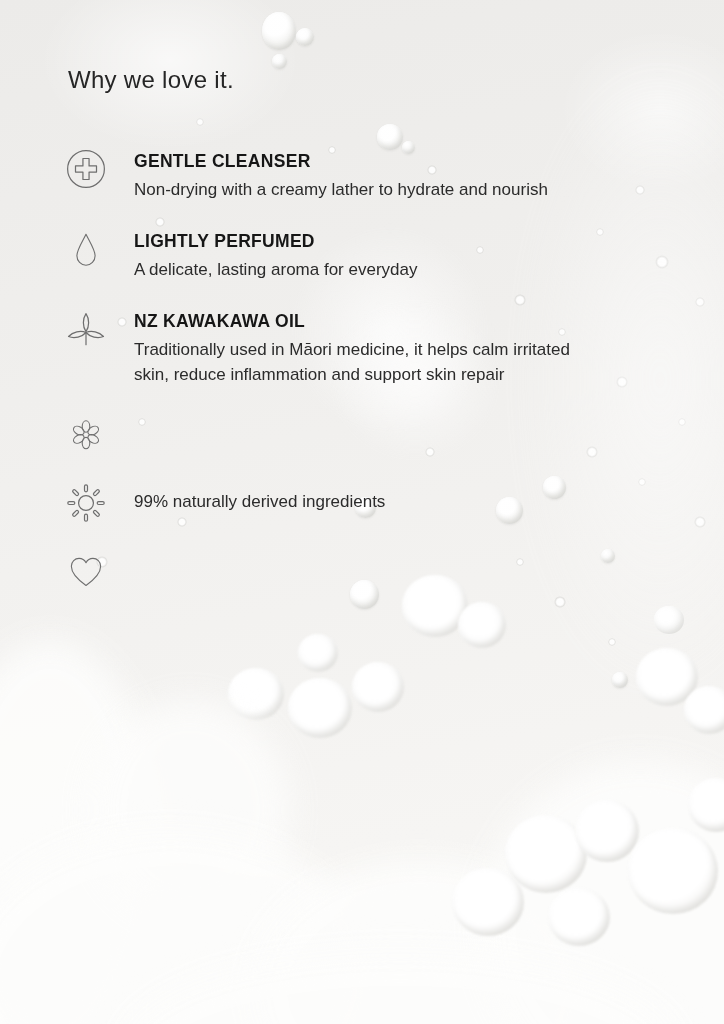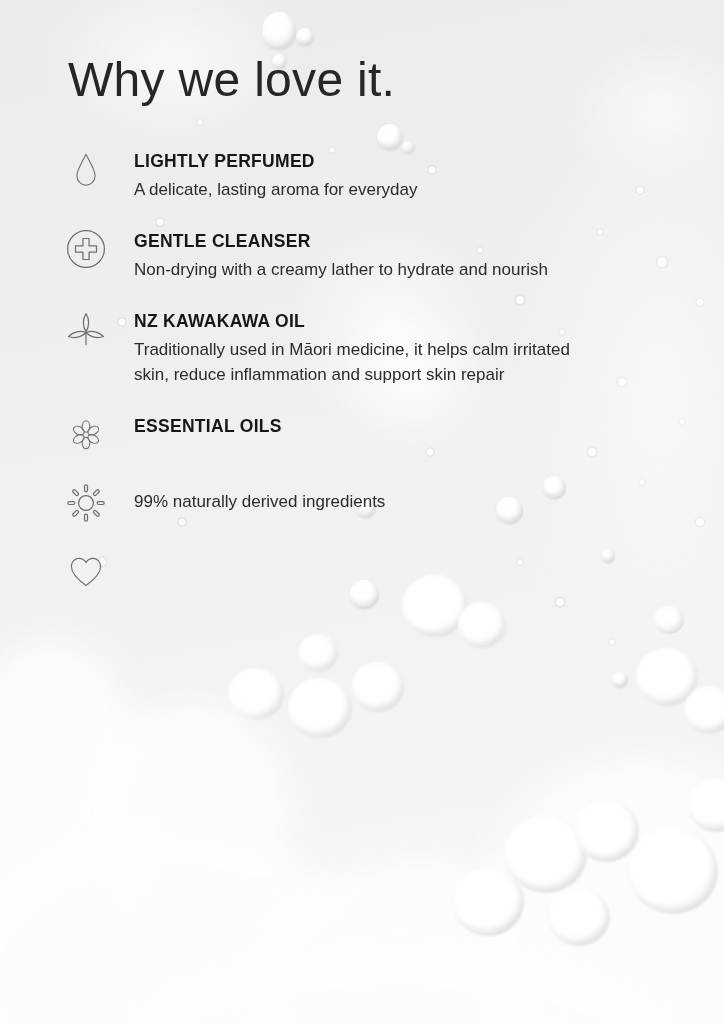--- a/index.html
+++ b/index.html
@@ -48,21 +48,21 @@
       radial-gradient(5px 5px at 160px 222px,rgba(255,255,255,.9) 55%,rgba(198,198,195,.4) 82%,transparent 100%),
       radial-gradient(5px 5px at 122px 322px,rgba(255,255,255,.9) 55%,rgba(198,198,195,.4) 82%,transparent 100%),
       radial-gradient(4px 4px at 142px 422px,rgba(255,255,255,.9) 55%,rgba(198,198,195,.4) 82%,transparent 100%),
       radial-gradient(5px 5px at 182px 522px,rgba(255,255,255,.9) 55%,rgba(198,198,195,.4) 82%,transparent 100%),
       radial-gradient(6px 6px at 102px 562px,rgba(255,255,255,.9) 55%,rgba(198,198,195,.4) 82%,transparent 100%);
   }
 
   
   .content{position:absolute;inset:0;padding:58px 40px 0 64px;box-sizing:border-box;}
   .title{
-    margin:0 0 48px 4px;font-size:48px;line-height:44px;font-weight:400;
+    margin:0 0 48px 4px;font-size:24px;line-height:44px;font-weight:400;
     color:#262626;letter-spacing:.3px;
   }
   .features{display:flex;flex-direction:column;gap:28px;}
   .feature{display:flex;align-items:flex-start;}
   .icon-box{
     flex:0 0 44px;width:44px;height:44px;margin-right:26px;margin-top:-3px;
     display:flex;align-items:center;justify-content:center;color:#6e6e6e;
   }
   .icon-box svg{display:block;}
   .feature-text{max-width:552px;}
@@ -122,40 +122,40 @@
     </div>
 </div>
 
 <main class="content">
   <h1 class="title">Why we love it.</h1>
 
   <section class="features">
 
     <div class="feature">
       <div class="icon-box">
-        <svg width="38" height="42" viewBox="0 0 48 48" fill="none" stroke="currentColor" stroke-width="1.4" stroke-linejoin="round">
-          <path d="M24 5.5 C20.5 13 12.5 25 12.5 32.5 A11.5 12 0 0 0 35.5 32.5 C35.5 25 27.5 13 24 5.5 Z"></path>
-        </svg>
-      </div>
-      <div class="feature-text">
-        <h2 class="feature-heading">LIGHTLY PERFUMED</h2>
-        <p class="feature-desc">A delicate, lasting aroma for everyday</p>
-      </div>
-    </div>
-
-    <div class="feature">
-      <div class="icon-box">
         <svg width="42" height="42" viewBox="0 0 48 48" fill="none" stroke="currentColor" stroke-width="1.4" stroke-linejoin="round">
           <circle cx="24" cy="24" r="21"></circle>
           <path d="M20.5 12 h7 v8.5 h8.5 v7 h-8.5 v8.5 h-7 v-8.5 h-8.5 v-7 h8.5 Z"></path>
         </svg>
       </div>
       <div class="feature-text">
         <h2 class="feature-heading">GENTLE CLEANSER</h2>
         <p class="feature-desc">Non-drying with a creamy lather to hydrate and nourish</p>
+      </div>
+    </div>
+
+    <div class="feature">
+      <div class="icon-box">
+        <svg width="38" height="42" viewBox="0 0 48 48" fill="none" stroke="currentColor" stroke-width="1.4" stroke-linejoin="round">
+          <path d="M24 5.5 C20.5 13 12.5 25 12.5 32.5 A11.5 12 0 0 0 35.5 32.5 C35.5 25 27.5 13 24 5.5 Z"></path>
+        </svg>
+      </div>
+      <div class="feature-text">
+        <h2 class="feature-heading">LIGHTLY PERFUMED</h2>
+        <p class="feature-desc">A delicate, lasting aroma for everyday</p>
       </div>
     </div>
 
     <div class="feature">
       <div class="icon-box">
         <svg width="42" height="44" viewBox="0 0 48 48" fill="none" stroke="currentColor" stroke-width="1.4" stroke-linejoin="round" stroke-linecap="round">
           <path d="M24 27 C20 21.5 20 12.5 24 6.5 C28 12.5 28 21.5 24 27 Z"></path>
           <g transform="translate(24 28) rotate(-103)">
               <path d="M0 0 C-4 -5.5 -4 -14.5 0 -20.5 C4 -14.5 4 -5.5 0 0 Z"></path>
             </g>
@@ -191,21 +191,20 @@
             <g transform="rotate(240)">
                 <ellipse cx="0" cy="-10.5" rx="4.8" ry="7.2"></ellipse>
               </g>
             <g transform="rotate(300)">
                 <ellipse cx="0" cy="-10.5" rx="4.8" ry="7.2"></ellipse>
               </g>
           </g>
         </svg>
       </div>
       <div class="feature-text">
-        <h2 class="feature-heading">ESSENTIAL OILS</h2>
       </div>
     </div>
 
     <div class="feature">
       <div class="icon-box">
         <svg width="42" height="42" viewBox="0 0 48 48" fill="none" stroke="currentColor" stroke-width="1.4">
           <circle cx="24" cy="24" r="8.5"></circle>
           <g>
             <rect x="22.3" y="3.2" width="3.4" height="8" rx="1.7"></rect>
             <g transform="rotate(45 24 24)">

